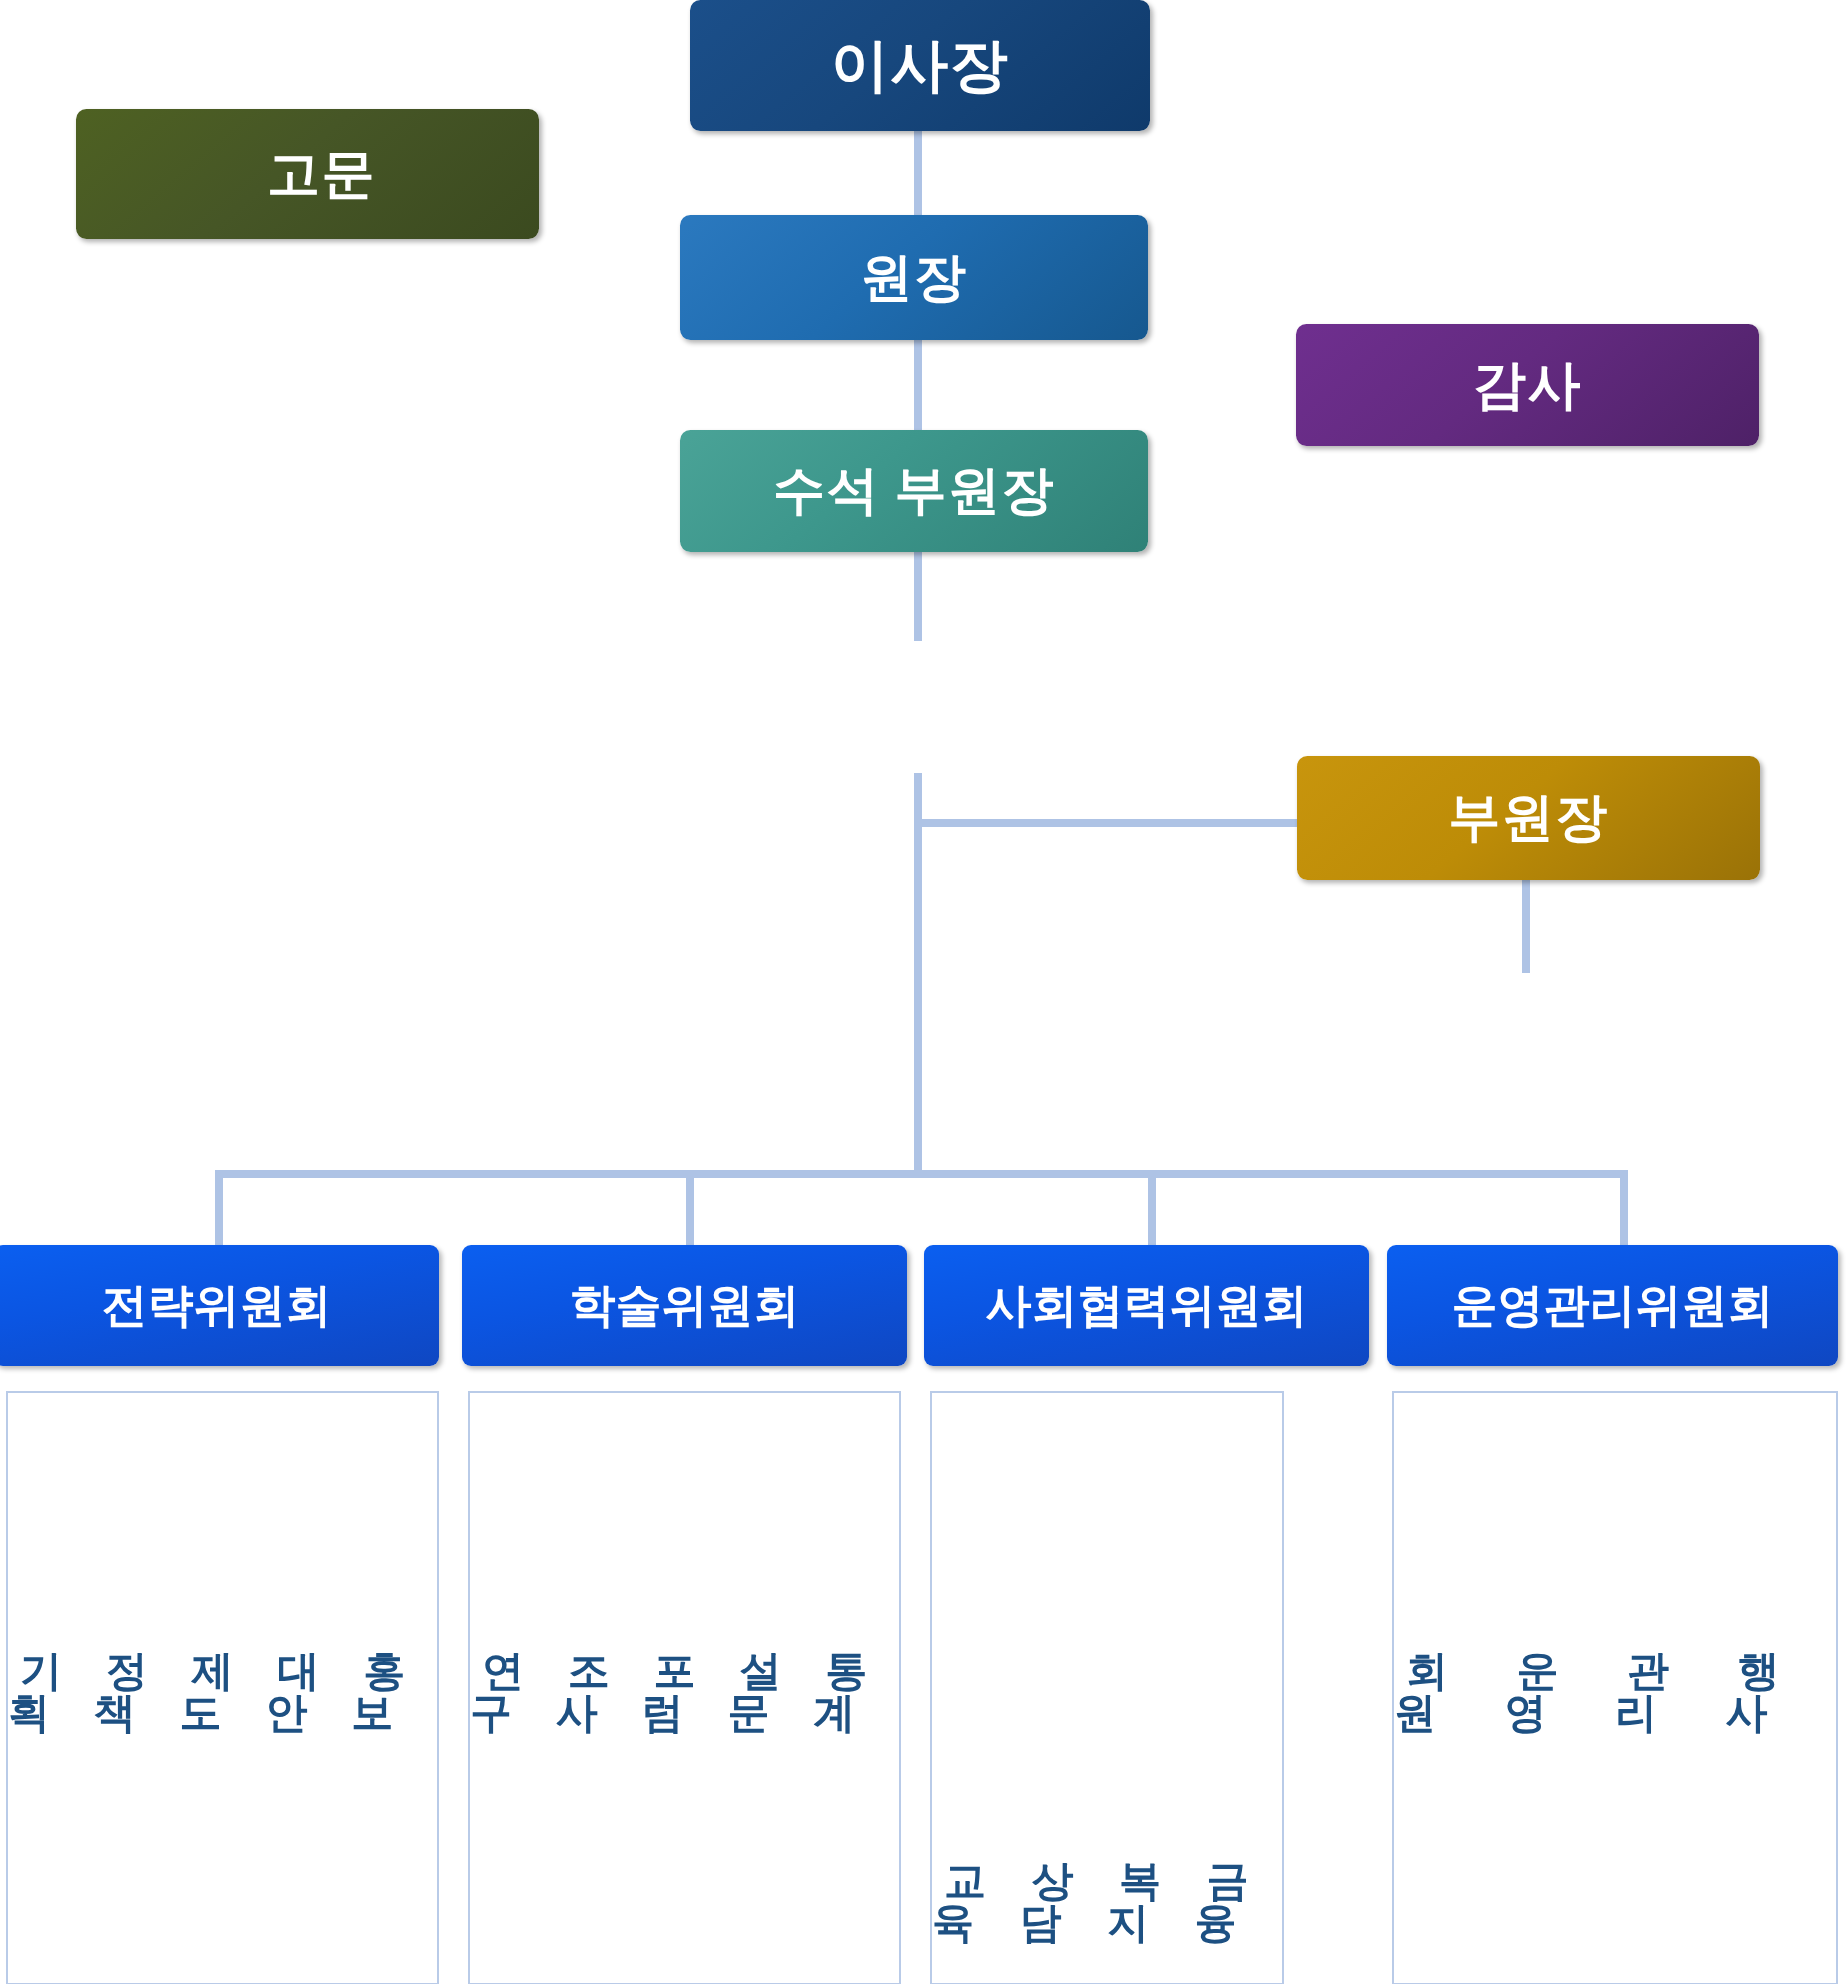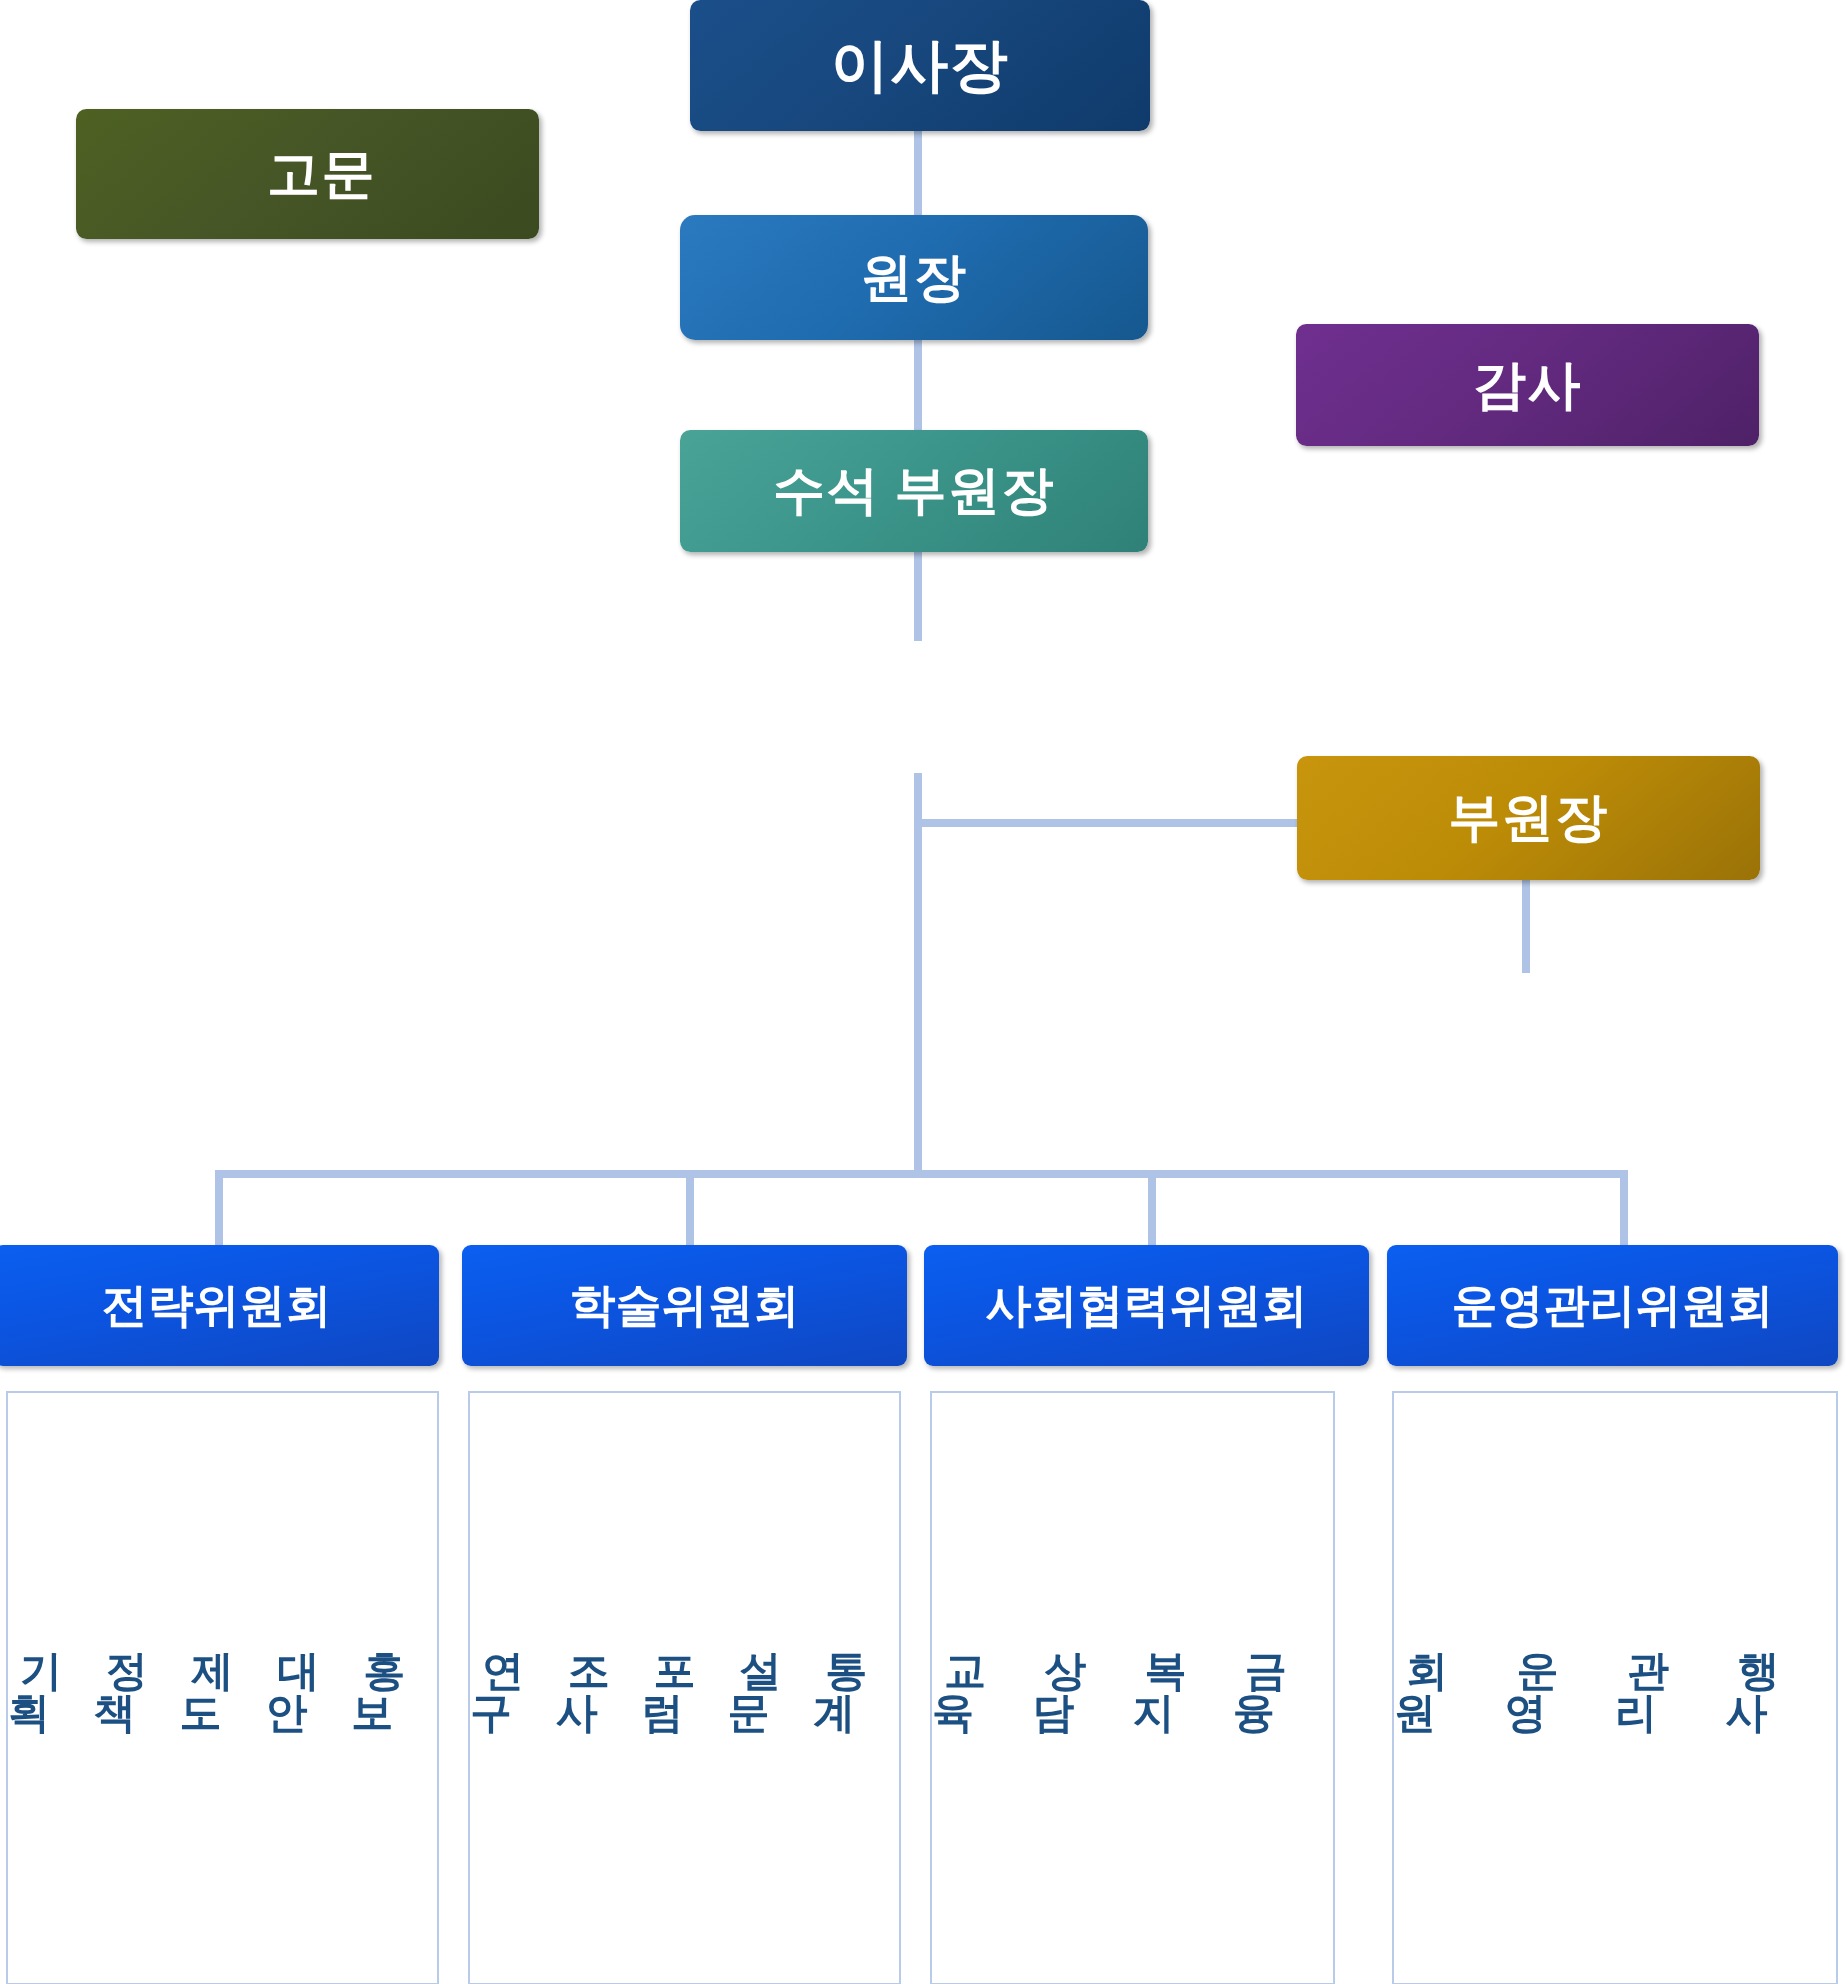--- a/index.html
+++ b/index.html
@@ -132,21 +132,21 @@
   <div class="line v" style="left:1620px; top:1170px; height:82px;"></div>
 
   <div class="node n-chairman" style="left:690px; top:0px; width:460px; height:131px;">
     <span>이사장</span>
   </div>
 
   <div class="node n-olive" style="left:76px; top:109px; width:463px; height:130px;padding-left:28px;">
     <span>고문</span>
   </div>
 
-  <div class="node n-director" style="left:680px; top:215px; width:468px; height:125px;border-radius:15px;">
+  <div class="node n-director" style="left:680px; top:215px; width:468px; height:125px;">
     <span>원장</span>
   </div>
 
   <div class="node n-purple" style="left:1296px; top:324px; width:463px; height:122px;">
     <span>감사</span>
   </div>
 
   <div class="node n-teal" style="left:680px; top:430px; width:468px; height:122px;">
     <span>수석 부원장</span>
   </div>
@@ -175,21 +175,21 @@
     <div class="item">연구</div>
     <div class="item">조사</div>
     <div class="item">포럼</div>
     <div class="item">설문</div>
     <div class="item">통계</div>
   </div>
 
   <div class="committee-head" style="left:924px; top:1245px; width:445px; height:121px;">
     <span>사회협력위원회</span>
   </div>
-  <div class="committee-panel" style="left:930px; top:1391px; width:405px; height:594px;">
+  <div class="committee-panel" style="left:930px; top:1391px; width:354px; height:594px;align-items:flex-end;">
     <div class="item">교육</div>
     <div class="item">상담</div>
     <div class="item">복지</div>
     <div class="item">금융</div>
   </div>
 
   <div class="committee-head" style="left:1387px; top:1245px; width:451px; height:121px;">
     <span>운영관리위원회</span>
   </div>
   <div class="committee-panel" style="left:1392px; top:1391px; width:446px; height:594px;">

